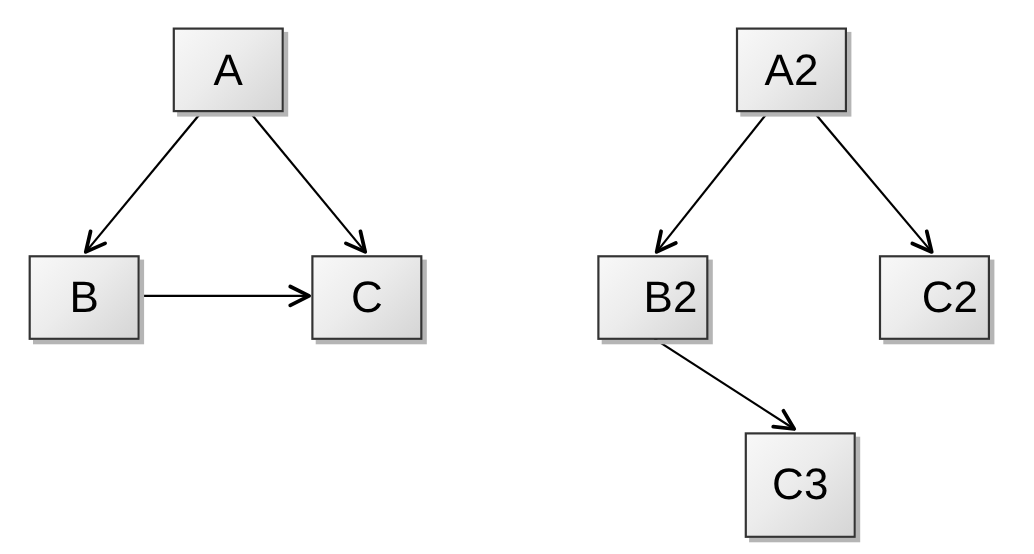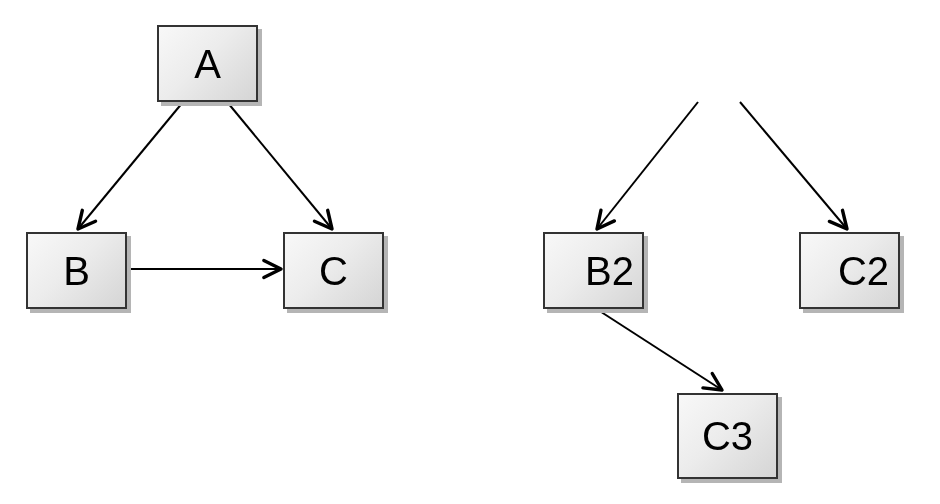--- a/index.html
+++ b/index.html
@@ -39,21 +39,21 @@
     color: #000000;
     line-height: 1;
     user-select: none;
   }
   #node-A  { left: 157px; top: 25px; }
   #node-B  { left: 26px;  top: 232px; }
   #node-C  { left: 283px; top: 232px; }
   #node-A2 { left: 669px; top: 25px; }
   #node-B2 { left: 543px; top: 232px; padding-left: 32px; }
   #node-C2 { left: 799px; top: 232px; padding-left: 28px; }
-  #node-C3 { left: 677px; top: 393px; height: 86px; }
+  #node-C3 { left: 677px; top: 393px; height: 96px; }
 </style>
 </head>
 <body>
 
 <div id="canvas">
 
   <svg id="edges" width="940" height="504" viewBox="0 0 940 504" xmlns="http://www.w3.org/2000/svg">
     <defs>
       <marker id="arrowhead" viewBox="0 0 14 14" refX="12" refY="7" markerWidth="12" markerHeight="12" orient="auto">
         <path d="M2,2 L12,7 L2,12" fill="none" stroke="#000000" stroke-width="2" stroke-linecap="round" stroke-linejoin="round"></path>
@@ -72,20 +72,23 @@
   <div class="node" id="node-A">
     <span class="node-label">A</span>
   </div>
   <div class="node" id="node-B">
     <span class="node-label">B</span>
   </div>
   <div class="node" id="node-C">
     <span class="node-label">C</span>
   </div>
 
+  <div class="node" id="node-A2">
+    <span class="node-label">A2</span>
+  </div>
   <div class="node" id="node-B2">
     <span class="node-label">B2</span>
   </div>
   <div class="node" id="node-C2">
     <span class="node-label">C2</span>
   </div>
   <div class="node" id="node-C3">
     <span class="node-label">C3</span>
   </div>
 

